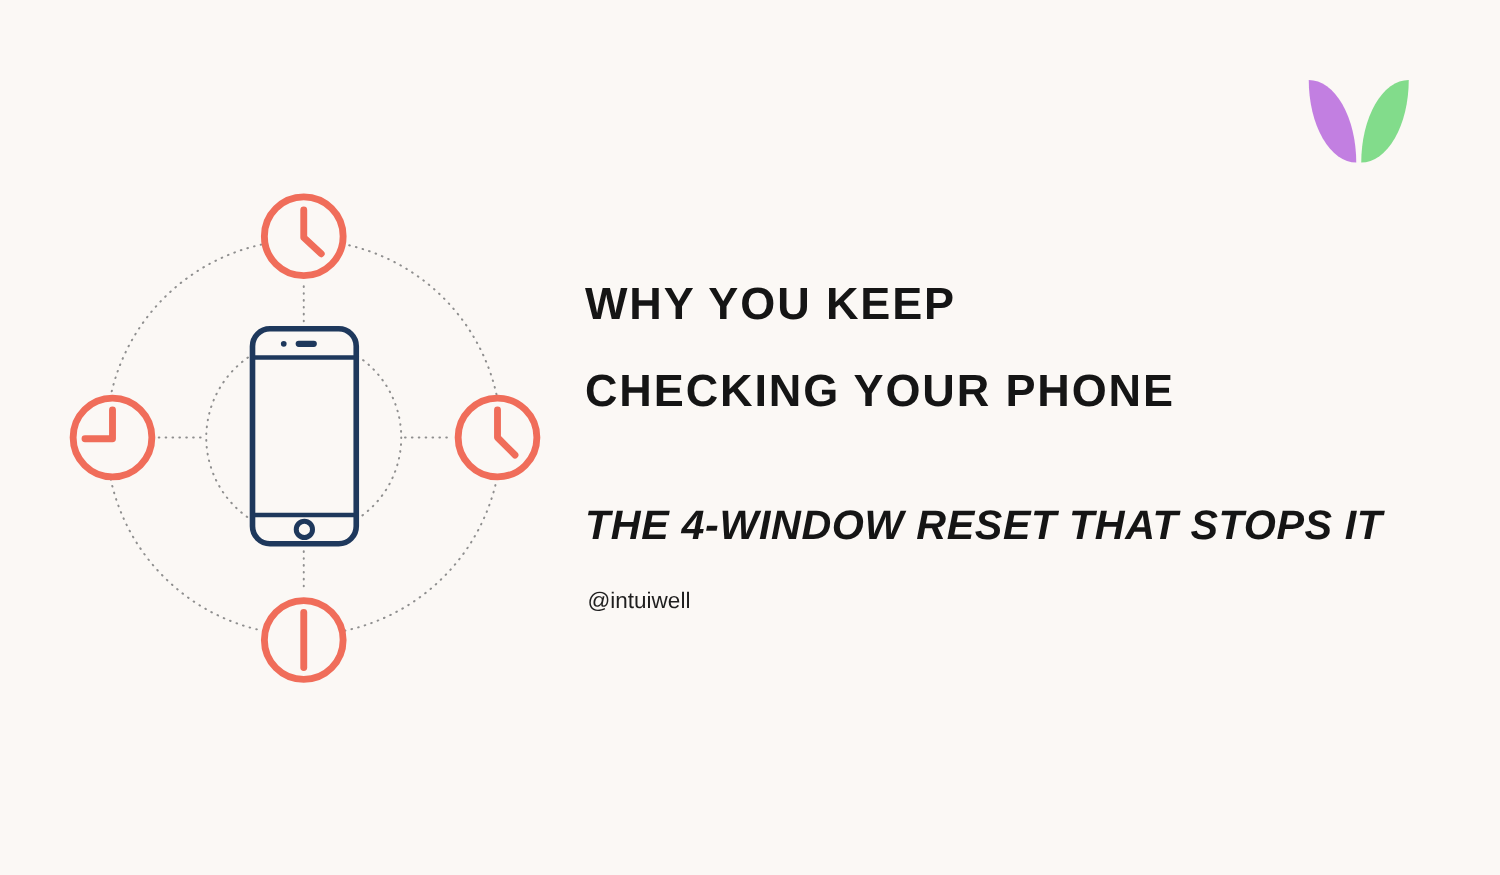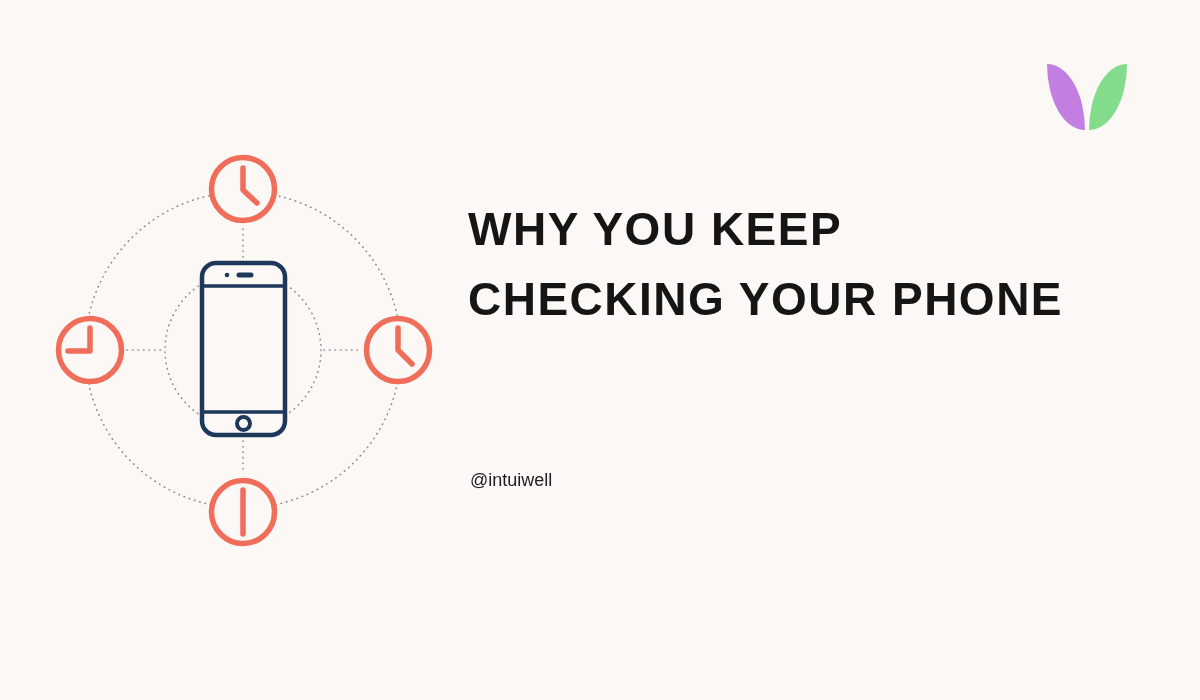--- a/index.html
+++ b/index.html
@@ -23,22 +23,22 @@
   
   .illustration{position:absolute;left:0;top:0;width:470px;height:700px;}
   .stroke-coral{stroke:var(--coral);}
   .stroke-navy{stroke:var(--navy);}
   .fill-navy{fill:var(--navy);}
   .fill-bg{fill:var(--background);}
   .stroke-dot{stroke:var(--dot-gray);}
 
   
   .headline{
-    position:absolute;left:468px;top:194px;width:700px;
-    font-size:46px;font-weight:bold;letter-spacing:1.5px;
+    position:absolute;left:468px;top:208px;width:700px;
+    font-size:36px;font-weight:bold;letter-spacing:1.5px;
     line-height:70px;white-space:pre-line;color:var(--text);
   }
   .subtitle{
     position:absolute;left:468px;top:401px;width:720px;
     font-size:33px;font-weight:bold;font-style:italic;
     letter-spacing:0.5px;color:var(--text);
   }
   .handle{
     position:absolute;left:470px;top:470px;
     font-size:18px;font-weight:normal;color:#1f1f1f;
@@ -99,20 +99,21 @@
       </g>
       <g>
         <circle class="stroke-coral fill-bg" cx="243" cy="512" r="31.5" stroke-width="5.5"></circle>
         <path class="stroke-coral" d="M243 490 L243 534" stroke-width="5.5"></path>
       </g>
     </g>
   </svg>
 
   <h1 class="headline">WHY YOU KEEP
 CHECKING YOUR PHONE</h1>
+  <div class="subtitle">THE 4-WINDOW RESET THAT STOPS IT</div>
   <div class="handle">@intuiwell</div>
 
   <div class="logo">
     <div class="leaf leaf-left"></div>
     <div class="leaf leaf-right"></div>
   </div>
 
 </div>
 
 </body></html>

